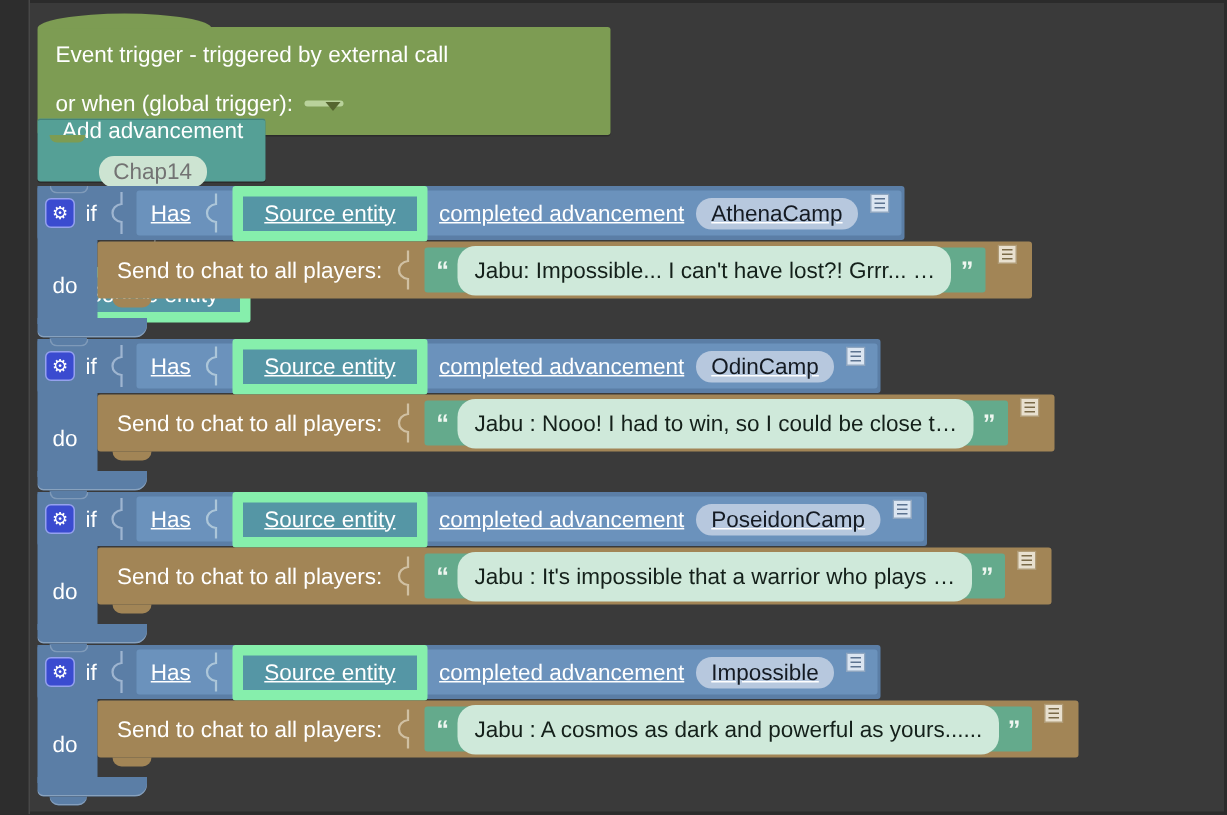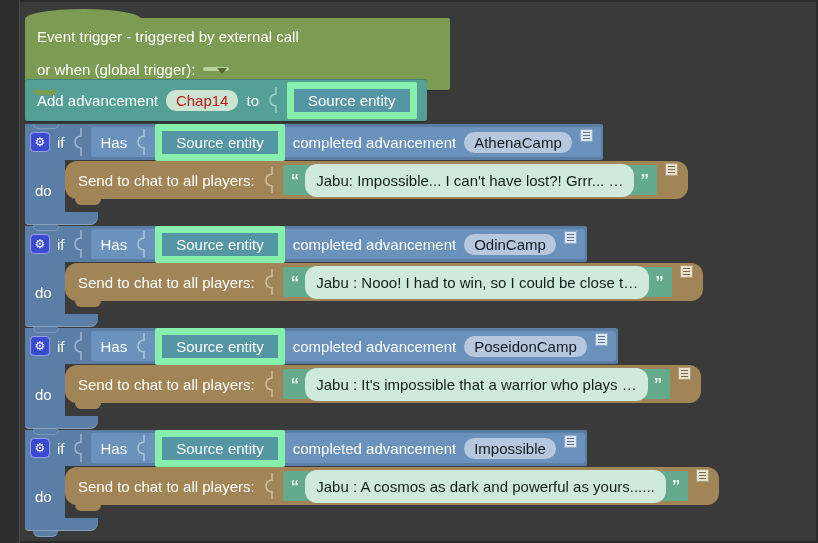--- a/index.html
+++ b/index.html
@@ -4,50 +4,50 @@
 <style>
   html,body{margin:0;padding:0;background:#2a2a2a;}
   .canvas{
     position:relative;width:818px;height:543px;background:#3a3a3a;
     overflow:hidden;font-family:"Liberation Sans",sans-serif;font-size:15px;color:#fff;
     box-shadow:inset 0 0 0 2px rgba(0,0,0,.25);
   }
   .gutter{position:absolute;left:0;top:0;width:19px;height:543px;background:#2d2d2d;border-right:1px solid #474747;}
   .block{position:absolute;box-sizing:border-box;}
   
-  .event-block{left:25px;top:18px;width:425px;background:#7d9c53;border-radius:2px;padding:5px 12px 8px;box-shadow:0 1px 0 rgba(0,0,0,.25);}
+  .event-block{left:25px;top:18px;width:382px;background:#7d9c53;border-radius:2px;padding:5px 12px 8px;box-shadow:0 1px 0 rgba(0,0,0,.25);}
   .hat{position:absolute;left:0;top:-9px;width:116px;height:10px;background:#7d9c53;border-radius:50% 50% 0 0 / 100% 100% 0 0;}
   .ev-row{display:flex;align-items:center;gap:8px;height:26px;white-space:nowrap;}
   .ev-row+.ev-row{margin-top:7px;}
   .dropdown{position:relative;display:inline-flex;align-items:center;background:#b9d29b;color:#1b2312;
     border-radius:5px;padding:2px 16px 2px 10px;white-space:nowrap;}
   .dd-arrow{position:absolute;top:1px;right:2px;width:0;height:0;border-left:5px solid transparent;border-right:5px solid transparent;border-top:6px solid #55662f;}
   .tab-down{position:absolute;left:8px;bottom:-5px;width:24px;height:5px;background:#7d9c53;border-radius:0 0 5px 5px;z-index:2;}
   
   .adv-block{left:25px;top:79px;height:42px;display:inline-flex;align-items:center;gap:8px;background:#55a096;
-    border-radius:2px;padding:0 10px 0 12px;box-shadow:inset 0 1px 0 rgba(0,0,0,.18),0 1px 0 rgba(0,0,0,.25);white-space:nowrap;}
-  .field-pill{background:#cde4d2;color:#b91c1c;border-radius:10px;padding:2px 10px;white-space:nowrap;}
+    border-radius:2px;padding:0 10px 0 12px;box-shadow:inset 0 1px 0 rgba(0,0,0,.18),0 1px 0 rgba(0,0,0,.25);white-space:nowrap;flex-direction:column;}
+  .field-pill{background:#cde4d2;color:#737373;border-radius:10px;padding:2px 10px;white-space:nowrap;}
   .entity-block{display:inline-flex;align-items:center;background:#5596a5;border:7px solid #86efac;
     border-radius:2px;padding:3px 14px;color:#fff;white-space:nowrap;}
   
   .section{position:absolute;left:25px;width:793px;height:102px;}
   .spine{position:absolute;left:0;top:0;width:40px;height:92px;background:#5b7ea6;}
   .if-row{position:absolute;left:0;top:0;height:36px;display:inline-flex;align-items:center;gap:7px;
     background:#5b7ea6;border-radius:2px;padding:0 2px 0 5px;white-space:nowrap;}
   .top-notch{position:absolute;left:8px;top:0;width:24px;height:4px;border:1px solid rgba(255,255,255,.22);
     border-top:none;border-radius:0 0 5px 5px;}
   .gear{width:18px;height:18px;flex:0 0 18px;background:#3a4bd0;border:1px solid #95a1ee;border-radius:4px;
     display:flex;align-items:center;justify-content:center;font-size:12px;line-height:1;color:#fff;cursor:pointer;}
   .cond{display:inline-flex;align-items:center;gap:8px;background:#6b92bc;height:30px;border-radius:2px;
-    padding:0 8px 0 10px;white-space:nowrap;}
+    padding:0 8px 0 10px;white-space:nowrap;text-decoration:underline;}
   .adv-pill{background:#b7c8de;color:#141a22;border-radius:11px;padding:2px 10px;white-space:nowrap;}
   .comment-icon{align-self:flex-start;margin-top:2px;flex:0 0 13px;cursor:pointer;}
   .do-label{position:absolute;left:10px;top:58px;}
   .action{position:absolute;left:40px;top:37px;height:38px;display:inline-flex;align-items:center;gap:8px;
-    background:#a28556;border-radius:12px;padding:0 10px 0 13px;white-space:nowrap;}
+    background:#a28556;border-radius:2px;padding:0 10px 0 13px;white-space:nowrap;}
   .action .bump{position:absolute;left:10px;bottom:-6px;width:26px;height:6px;background:#a28556;border-radius:0 0 6px 6px;}
   .str-block{display:inline-flex;align-items:center;gap:6px;background:#64aa8c;height:30px;border-radius:2px;padding:0 8px;}
   .msg-pill{background:#cfe9da;color:#14201a;border-radius:12px;padding:8px 11px;white-space:nowrap;}
   .quote{font-weight:bold;font-size:17px;color:#eef6f0;line-height:1;}
   .closebar{position:absolute;left:0;top:88px;width:73px;height:13px;background:#5b7ea6;
     border-radius:0 0 8px 4px;box-shadow:inset 0 -1px 0 rgba(255,255,255,.28);}
   .closebar .bump{position:absolute;left:8px;top:13px;width:25px;height:6px;background:#5b7ea6;
     border-radius:0 0 6px 6px;box-shadow:inset 0 -1px 0 rgba(255,255,255,.25);}
   .socket{flex:0 0 12px;display:block;}
 </style>

